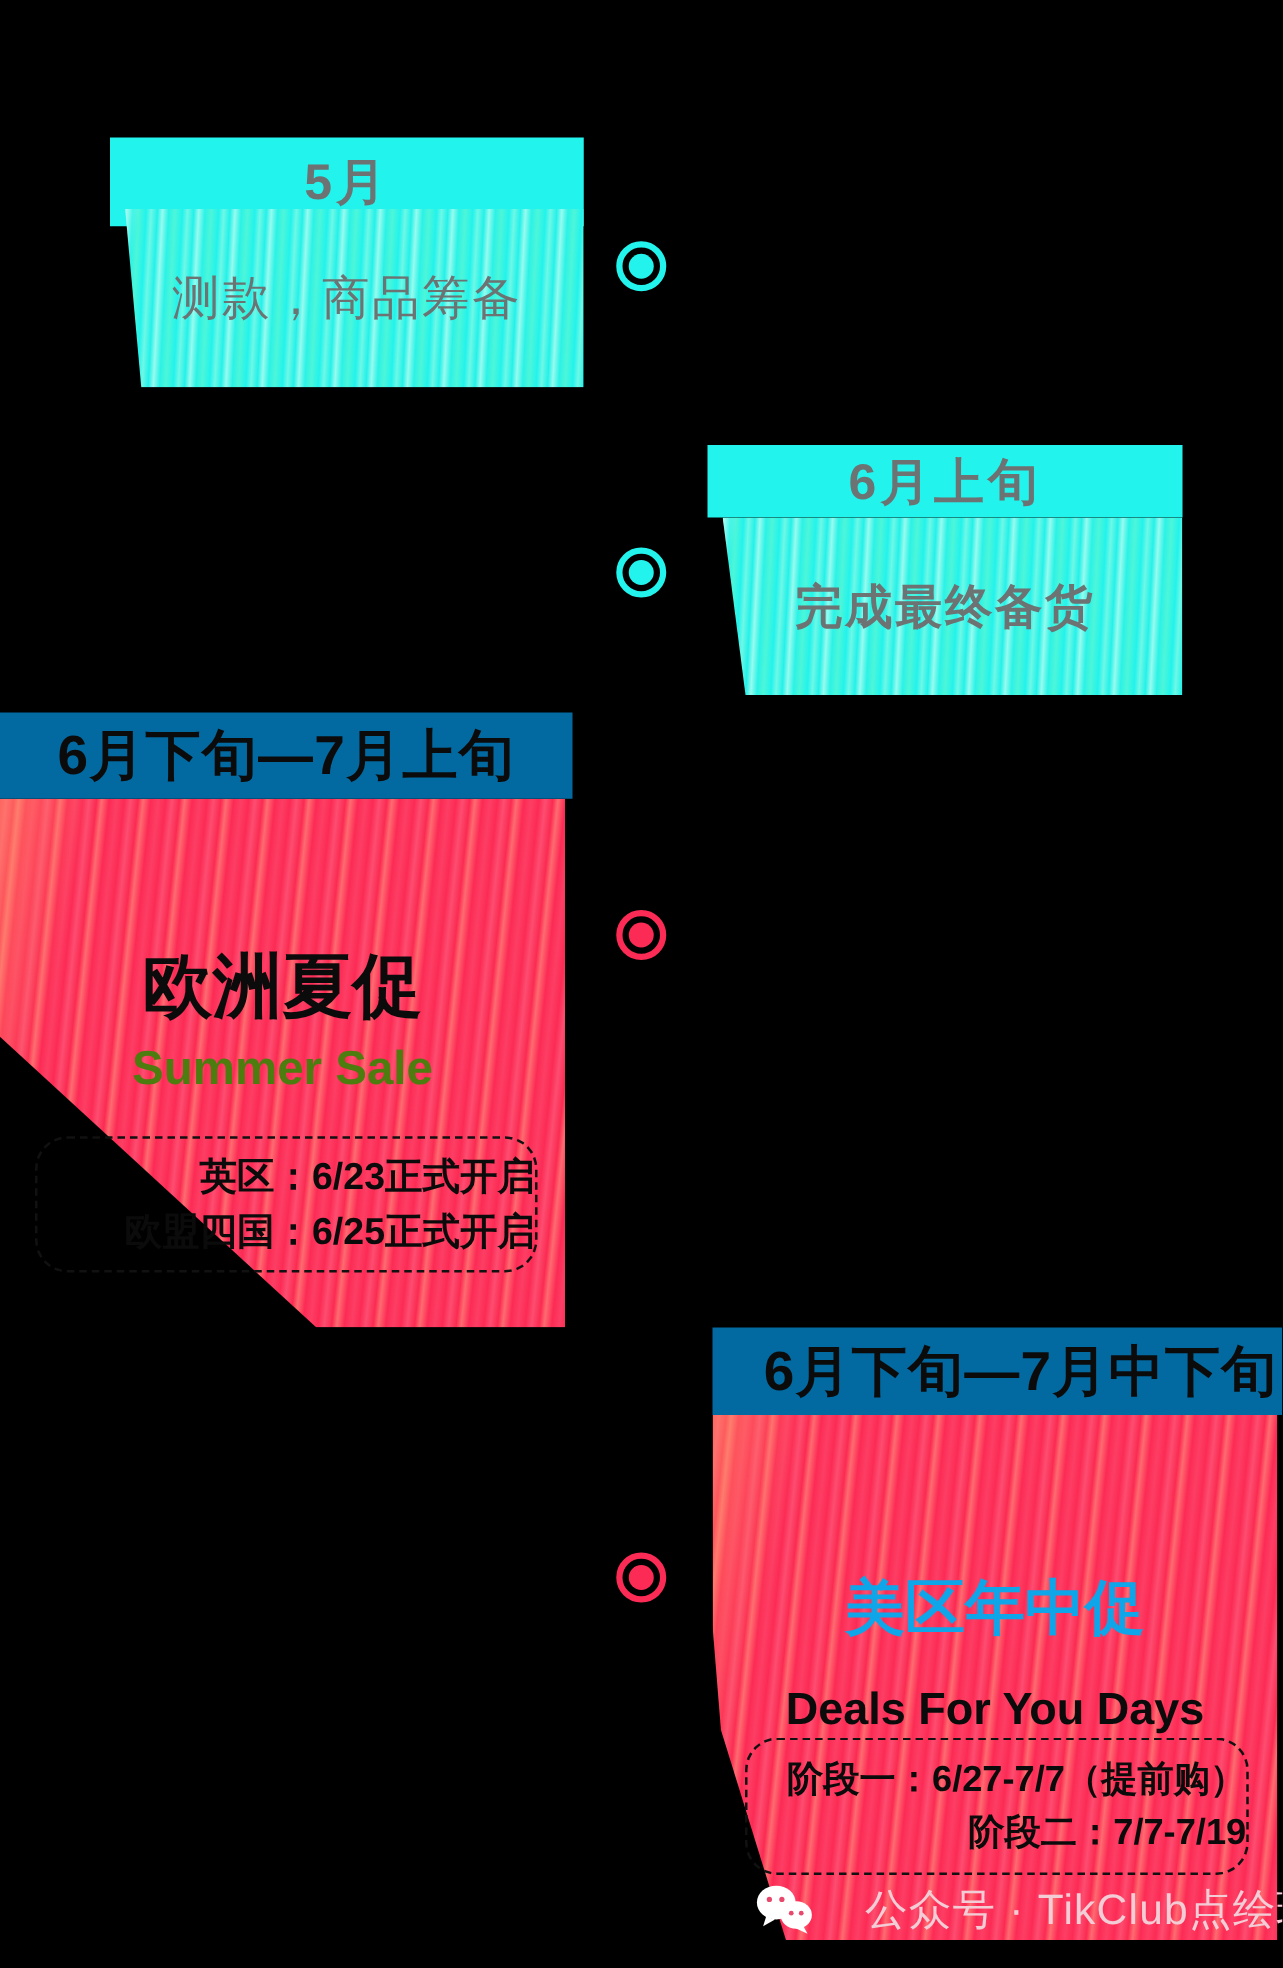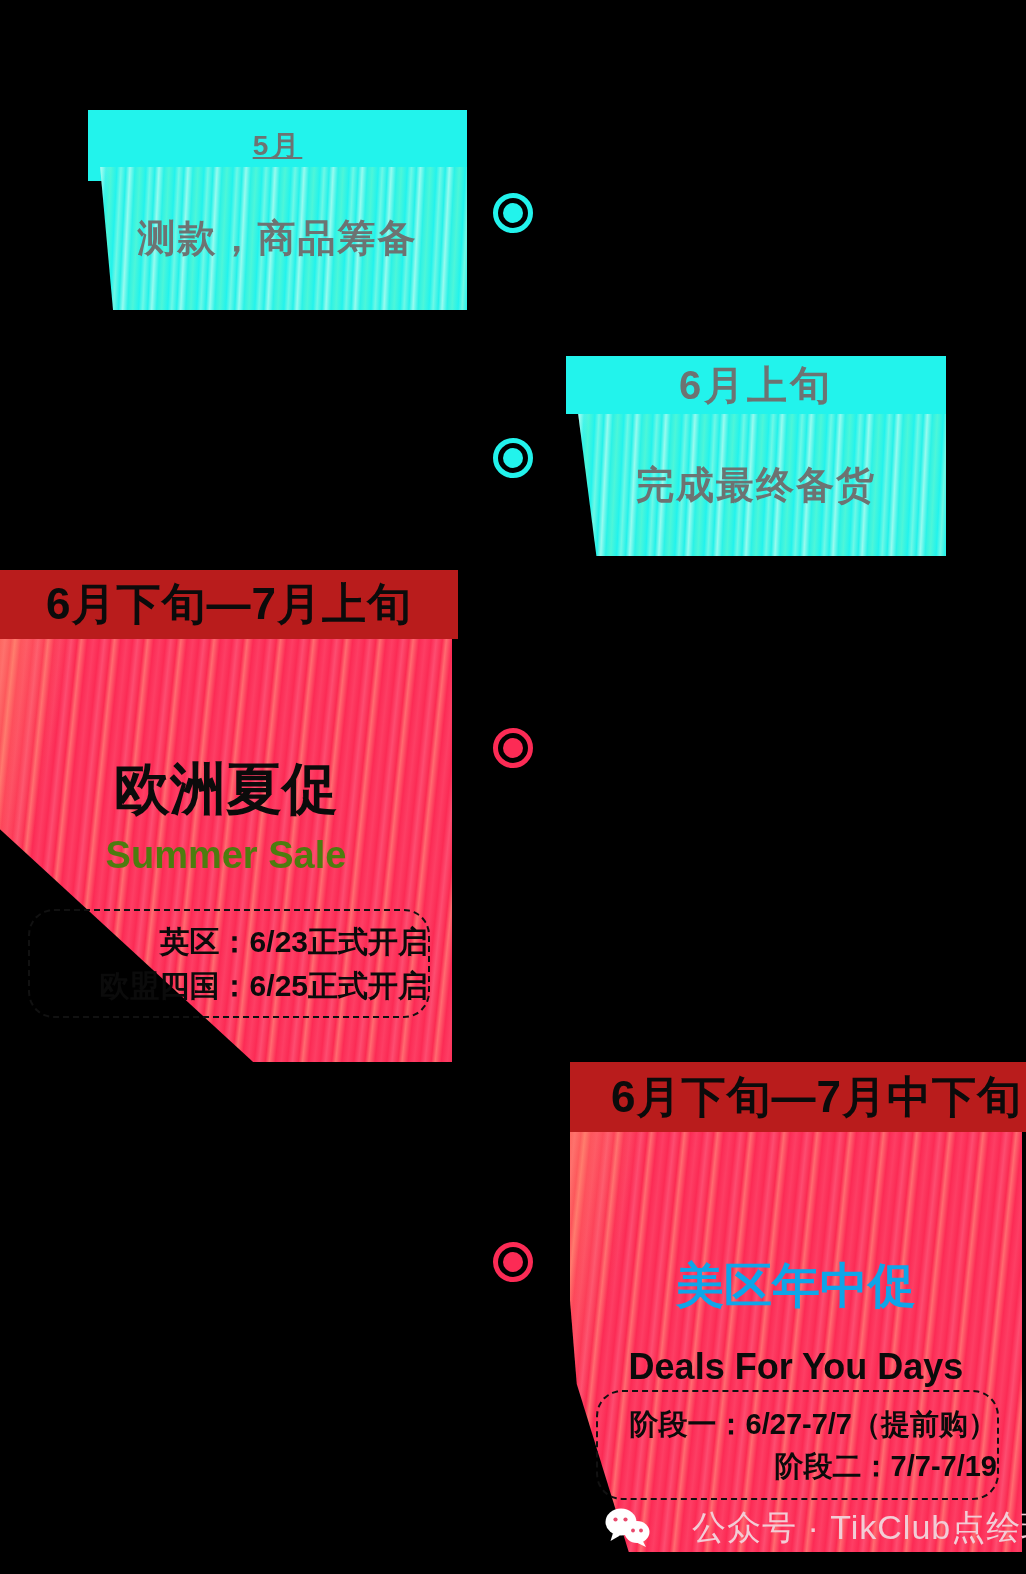--- a/index.html
+++ b/index.html
@@ -24,30 +24,30 @@
         #2bf2e6 18px,#4df6d9 23px,#22f3ec 29px);
   }
   .tex-pink{
     background:
       linear-gradient(102deg, rgba(255,150,105,.55) 0%, rgba(255,150,105,0) 14%),
       repeating-linear-gradient(96deg,
         #fc2b55 0px,#fd4d70 5px,#fb2b52 11px,#ff6b70 15px,
         #fc2b55 21px,#fd3e64 27px,#fc2b55 33px);
   }
   .flat-cyan{background:#22f3ec;}
-  .flat-pink{background:#b91c1c;}
+  .flat-pink{background:#0369a1;}
   .gray-txt{color:#6d7372;}
   .black-txt{color:#0b0b0b;}
 
   
   .c1{left:88px;top:110px;width:379px;height:200px;}
-  .c1 .hdr{height:71px;font-size:28px;text-decoration:underline;}
+  .c1 .hdr{height:71px;font-size:40px;}
   .c1 .bdy{top:57px;left:0;width:379px;height:143px;
     clip-path:polygon(3.2% 0,100% 0,100% 100%,6.6% 100%);}
-  .c1 .title{font-size:38px;font-weight:700;letter-spacing:2px;}
+  .c1 .title{font-size:38px;font-weight:400;letter-spacing:2px;}
 
   
   .c2{left:566px;top:356px;width:380px;height:200px;}
   .c2 .hdr{height:58px;font-size:40px;}
   .c2 .bdy{top:58px;left:0;width:380px;height:142px;
     clip-path:polygon(3.2% 0,100% 0,100% 100%,8% 100%);}
   .c2 .title{font-size:38px;font-weight:700;letter-spacing:2px;}
 
   
   .c3{left:0;top:570px;width:458px;height:492px;}

